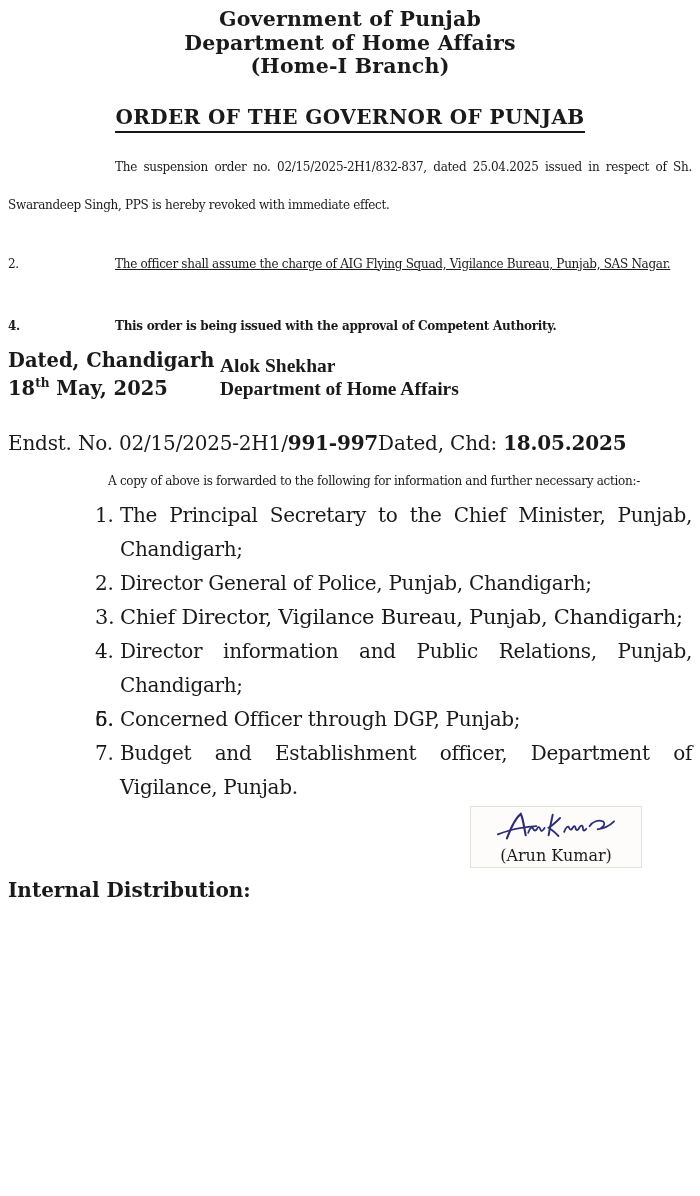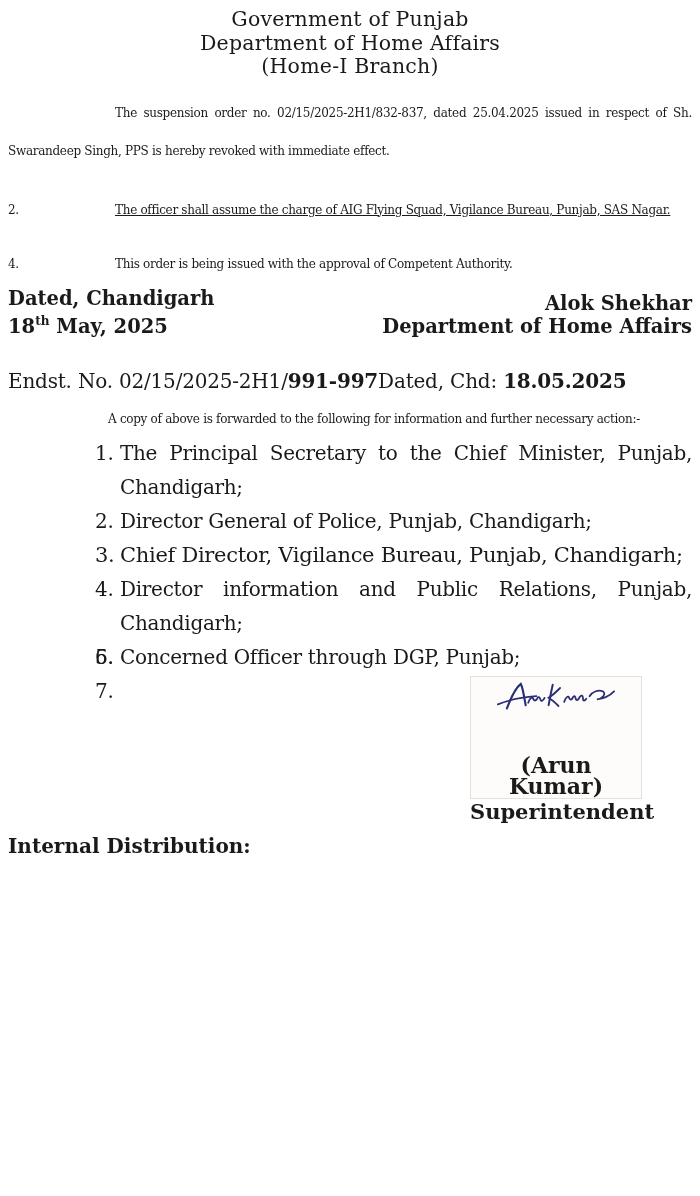--- a/index.html
+++ b/index.html
@@ -13,21 +13,21 @@
   .page {
     box-sizing: border-box;
     width: 700px; height: 1196px;
     padding: 8px 8px 0 8px;
     position: relative;
   }
 
   
   .doc-header {
     text-align: center;
-    font-weight: normal;
+    font-weight: bold;
     font-size: 20.5px;
     line-height: 23.5px;
     letter-spacing: 0.2px;
   }
 
   
   .title-wrap { text-align: center; margin-top: 26px; }
   .doc-title {
     display: inline-block;
     font-weight: bold;
@@ -41,34 +41,34 @@
   .body-par {
     margin: 0;
     font-size: 12px;
     letter-spacing: -0.3px;
     line-height: 38px;
     text-align: justify;
   }
   .body-par.p1 { margin-top: 15px; }
   .body-par.p2 { margin-top: 21px; text-decoration: underline; }
   .body-par.p3 { margin-top: 14px; }
-  .body-par.p4 { margin-top: 16px; }
+  .body-par.p4 { margin-top: 24px; font-weight: bold; }
   .par-num { display: inline-block; width: 107px; }
 
   
   .sig-row {
     display: flex;
     align-items: flex-end;
     margin-top: 5px;
     font-weight: bold;
     font-size: 19.5px;
     line-height: 22.5px;
   }
   .sig-left { width: 212px; }
-  .sig-right { flex: 1; text-align: right; }
+  .sig-right { flex: 1; text-align: left; font-family: Liberation Serif, serif; }
   .sup { font-size: 0.62em; vertical-align: super; }
 
   
   .endst-row {
     display: flex;
     justify-content: flex-start;
     margin-top: 31px;
     font-size: 20px;
     letter-spacing: -0.2px;
   }
@@ -103,24 +103,23 @@
     margin-top: 2px;
     text-align: center;
   }
   .sign-box {
     border: 1px solid #e4e1da;
     background: #fdfcfa;
     padding: 2px 0 1px 0;
   }
   .sign-svg { display: block; margin: 0 auto; }
   .sign-name {
-    font-weight: bold;
-    font-size: 22px;
+    font-weight: normal;
+    font-size: 16px;
     line-height: 21px;
-    margin-top: 40px;
   }
   .sign-title {
     font-weight: bold;
     font-size: 21px;
     line-height: 24px;
     margin-top: 1px;
   }
 
   
   .internal {
@@ -134,20 +133,23 @@
 <body>
 
 <div class="page">
 
   <div class="doc-header">
     <div>Government of Punjab</div>
     <div>Department of Home Affairs</div>
     <div>(Home-I Branch)</div>
   </div>
 
+  <div class="title-wrap">
+    <span class="doc-title">ORDER OF THE GOVERNOR OF PUNJAB</span>
+  </div>
 
   <p class="body-par p1"><span class="par-num"></span><span>The suspension order no. 02/15/2025-2H1/832-837, dated 25.04.2025 issued in respect of Sh. Swarandeep Singh, PPS is hereby revoked with immediate effect.</span></p>
 
   <p class="body-par p2"><span class="par-num">2.</span><span>The officer shall assume the charge of AIG Flying Squad, Vigilance Bureau, Punjab, SAS Nagar.</span></p>
 
 
   <p class="body-par p4"><span class="par-num">4.</span><span>This order is being issued with the approval of Competent Authority.</span></p>
 
   <div class="sig-row">
     <div class="sig-left">
@@ -167,37 +169,36 @@
 
   <p class="copy-par">A copy of above is forwarded to the following for information and further necessary action:-</p>
 
   <div class="dist-list">
     <div class="dist-item"><span class="dist-num">1.</span><span>The Principal Secretary to the Chief Minister, Punjab, Chandigarh;</span></div>
     <div class="dist-item"><span class="dist-num">2.</span><span>Director General of Police, Punjab, Chandigarh;</span></div>
     <div class="dist-item larger"><span class="dist-num">3.</span><span>Chief Director, Vigilance Bureau, Punjab, Chandigarh;</span></div>
     <div class="dist-item"><span class="dist-num">4.</span><span>Director information and Public Relations, Punjab, Chandigarh;</span></div>
     <div class="dist-item"><span class="dist-num">5.</span></div>
     <div class="dist-item"><span class="dist-num">6.</span><span>Concerned Officer through DGP, Punjab;</span></div>
-    <div class="dist-item"><span class="dist-num">7.</span></div>
+    <div class="dist-item"><span class="dist-num">7.</span><span>Budget and Establishment officer, Department of Vigilance, Punjab.</span></div>
   </div>
 
   <div class="sign-block">
     <div class="sign-box">
       <svg class="sign-svg" width="148" height="36" viewBox="0 0 148 44" fill="none">
         <path d="M14 36 C20 20 27 9 31 6 C34 12 35 23 37 32" stroke-width="2.6" fill="none" stroke-linecap="round" stroke="#2b2e75"></path>
         <path d="M3 31 C20 24 36 22 50 21" stroke-width="2.2" fill="none" stroke-linecap="round" stroke="#2b2e75"></path>
         <path d="M40 29 C42 23 45 21 46 24 C47 27 49 27 51 24 C52 21 54 22 55 25 C56 28 58 27 60 23" stroke-width="2.2" fill="none" stroke-linecap="round" stroke="#2b2e75"></path>
         <path d="M70 7 C68 16 66 26 65 32" stroke-width="2.4" fill="none" stroke-linecap="round" stroke="#2b2e75"></path>
         <path d="M79 11 C73 17 68 21 65 23 C70 26 74 30 77 33" stroke-width="2.2" fill="none" stroke-linecap="round" stroke="#2b2e75"></path>
         <path d="M84 28 C86 22 89 20 90 23 C91 26 93 26 95 22 C96 20 98 21 98 24 C99 27 101 26 103 22 C105 19 107 20 107 24 C107 27 109 27 111 24" stroke-width="2.2" fill="none" stroke-linecap="round" stroke="#2b2e75"></path>
         <path d="M115 21 C119 15 126 13 131 15 C136 18 131 24 124 25 C131 24 139 21 145 15" stroke-width="2.2" fill="none" stroke-linecap="round" stroke="#2b2e75"></path>
       </svg>
       <div class="sign-name">(Arun Kumar)</div>
     </div>
-    <div class="sign-title">Superintendent</div>
   </div>
 
   <div class="internal">
     <div>Internal Distribution:</div>
 
   </div>
 
 </div>
 
 </body></html>

